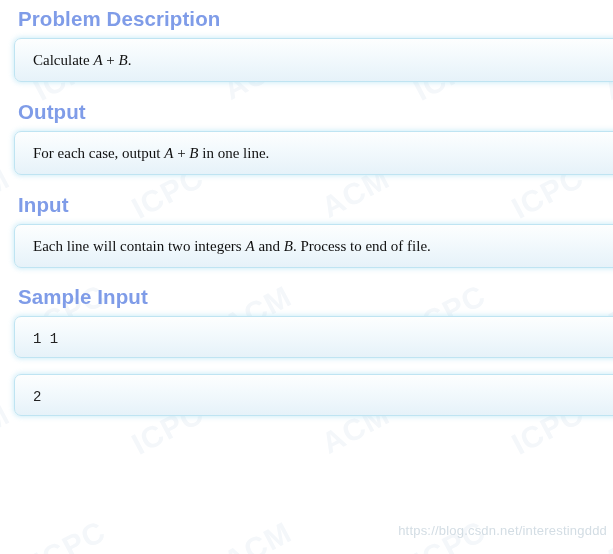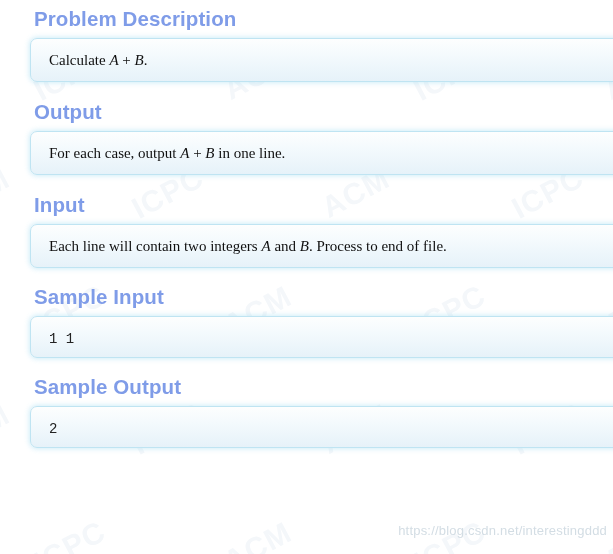--- a/index.html
+++ b/index.html
@@ -41,21 +41,20 @@
   #page {
     position: relative;
     z-index: 1;
     width: 613px;
     height: 554px;
     box-sizing: border-box;
   }
 
   .section {
     position: relative;
-    margin-left: 16px;
   }
 
   .section-title {
     color: #7f9ce8;
     font-family: "Liberation Sans", sans-serif;
     font-weight: bold;
     font-size: 20.5px;
     line-height: 26px;
     margin: 0 0 6px 18px;
     letter-spacing: 0.1px;
@@ -177,21 +176,20 @@
   </div>
 
   <div class="section" id="section-sample-input">
     <div class="section-title">Sample Input</div>
     <div class="panel" id="panel-sample-input">
       <pre class="panel-body mono" style="margin:0;">1 1</pre>
     </div>
   </div>
 
   <div class="section" id="section-sample-output">
-    <div class="section-title">Sample Output</div>
     <div class="panel" id="panel-sample-output">
       <pre class="panel-body mono" style="margin:0;">2</pre>
     </div>
   </div>
 
   <div id="csdn-watermark">https://blog.csdn.net/interestingddd</div>
 
 </div>
 
 </body></html>

